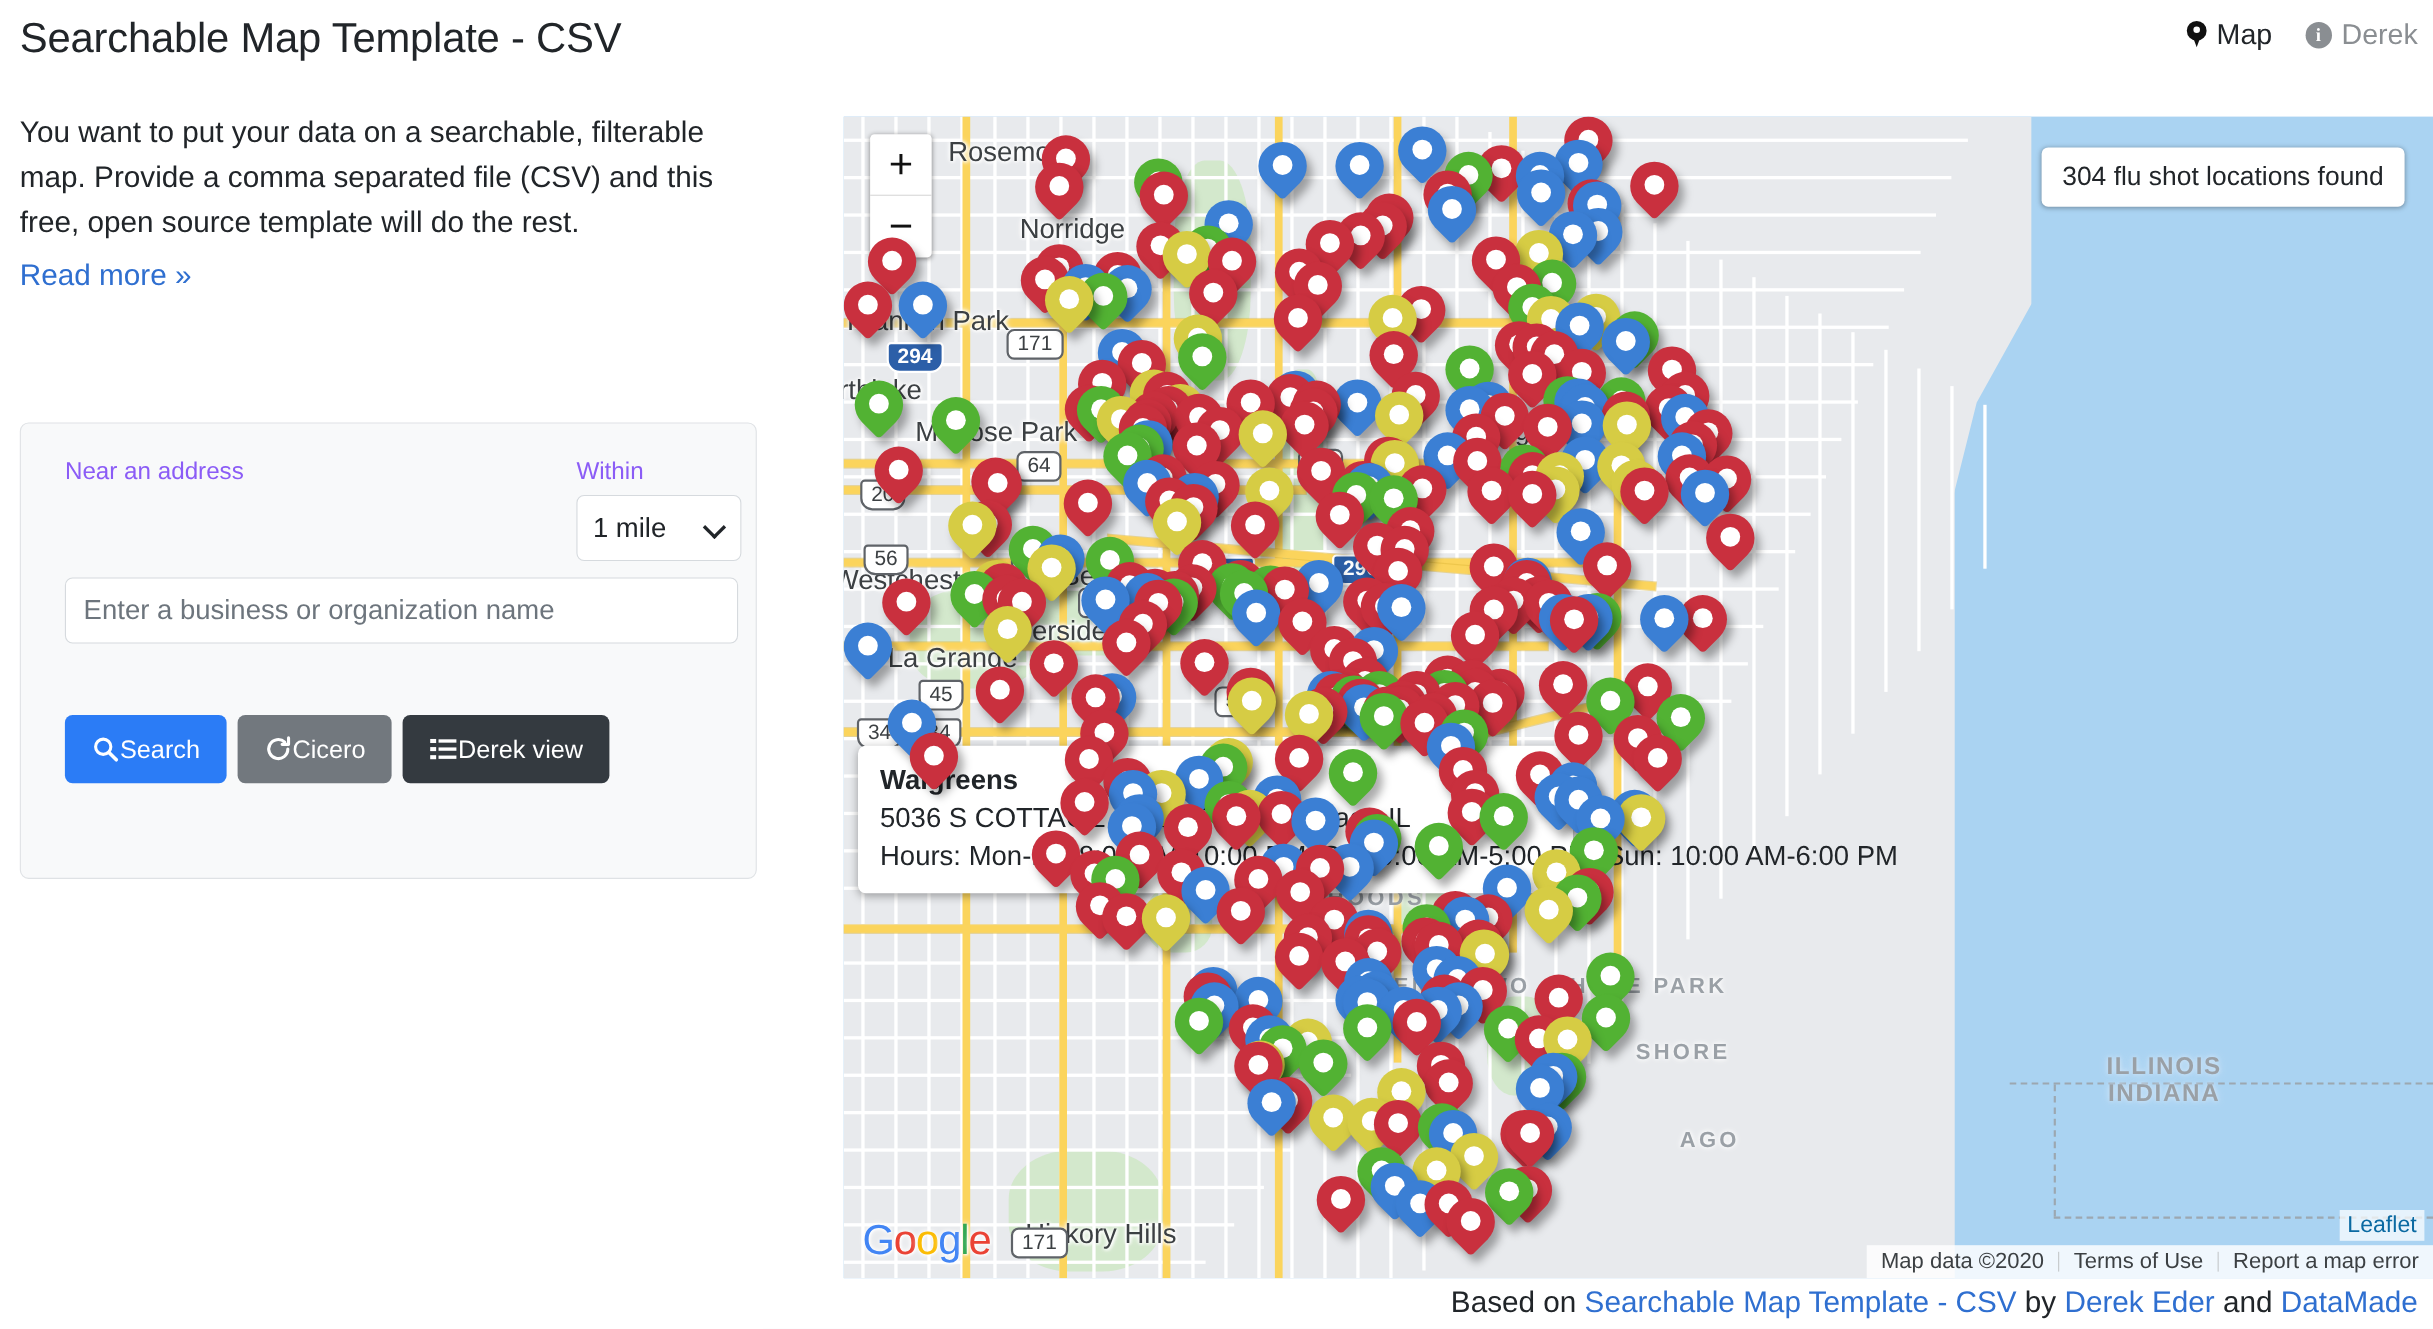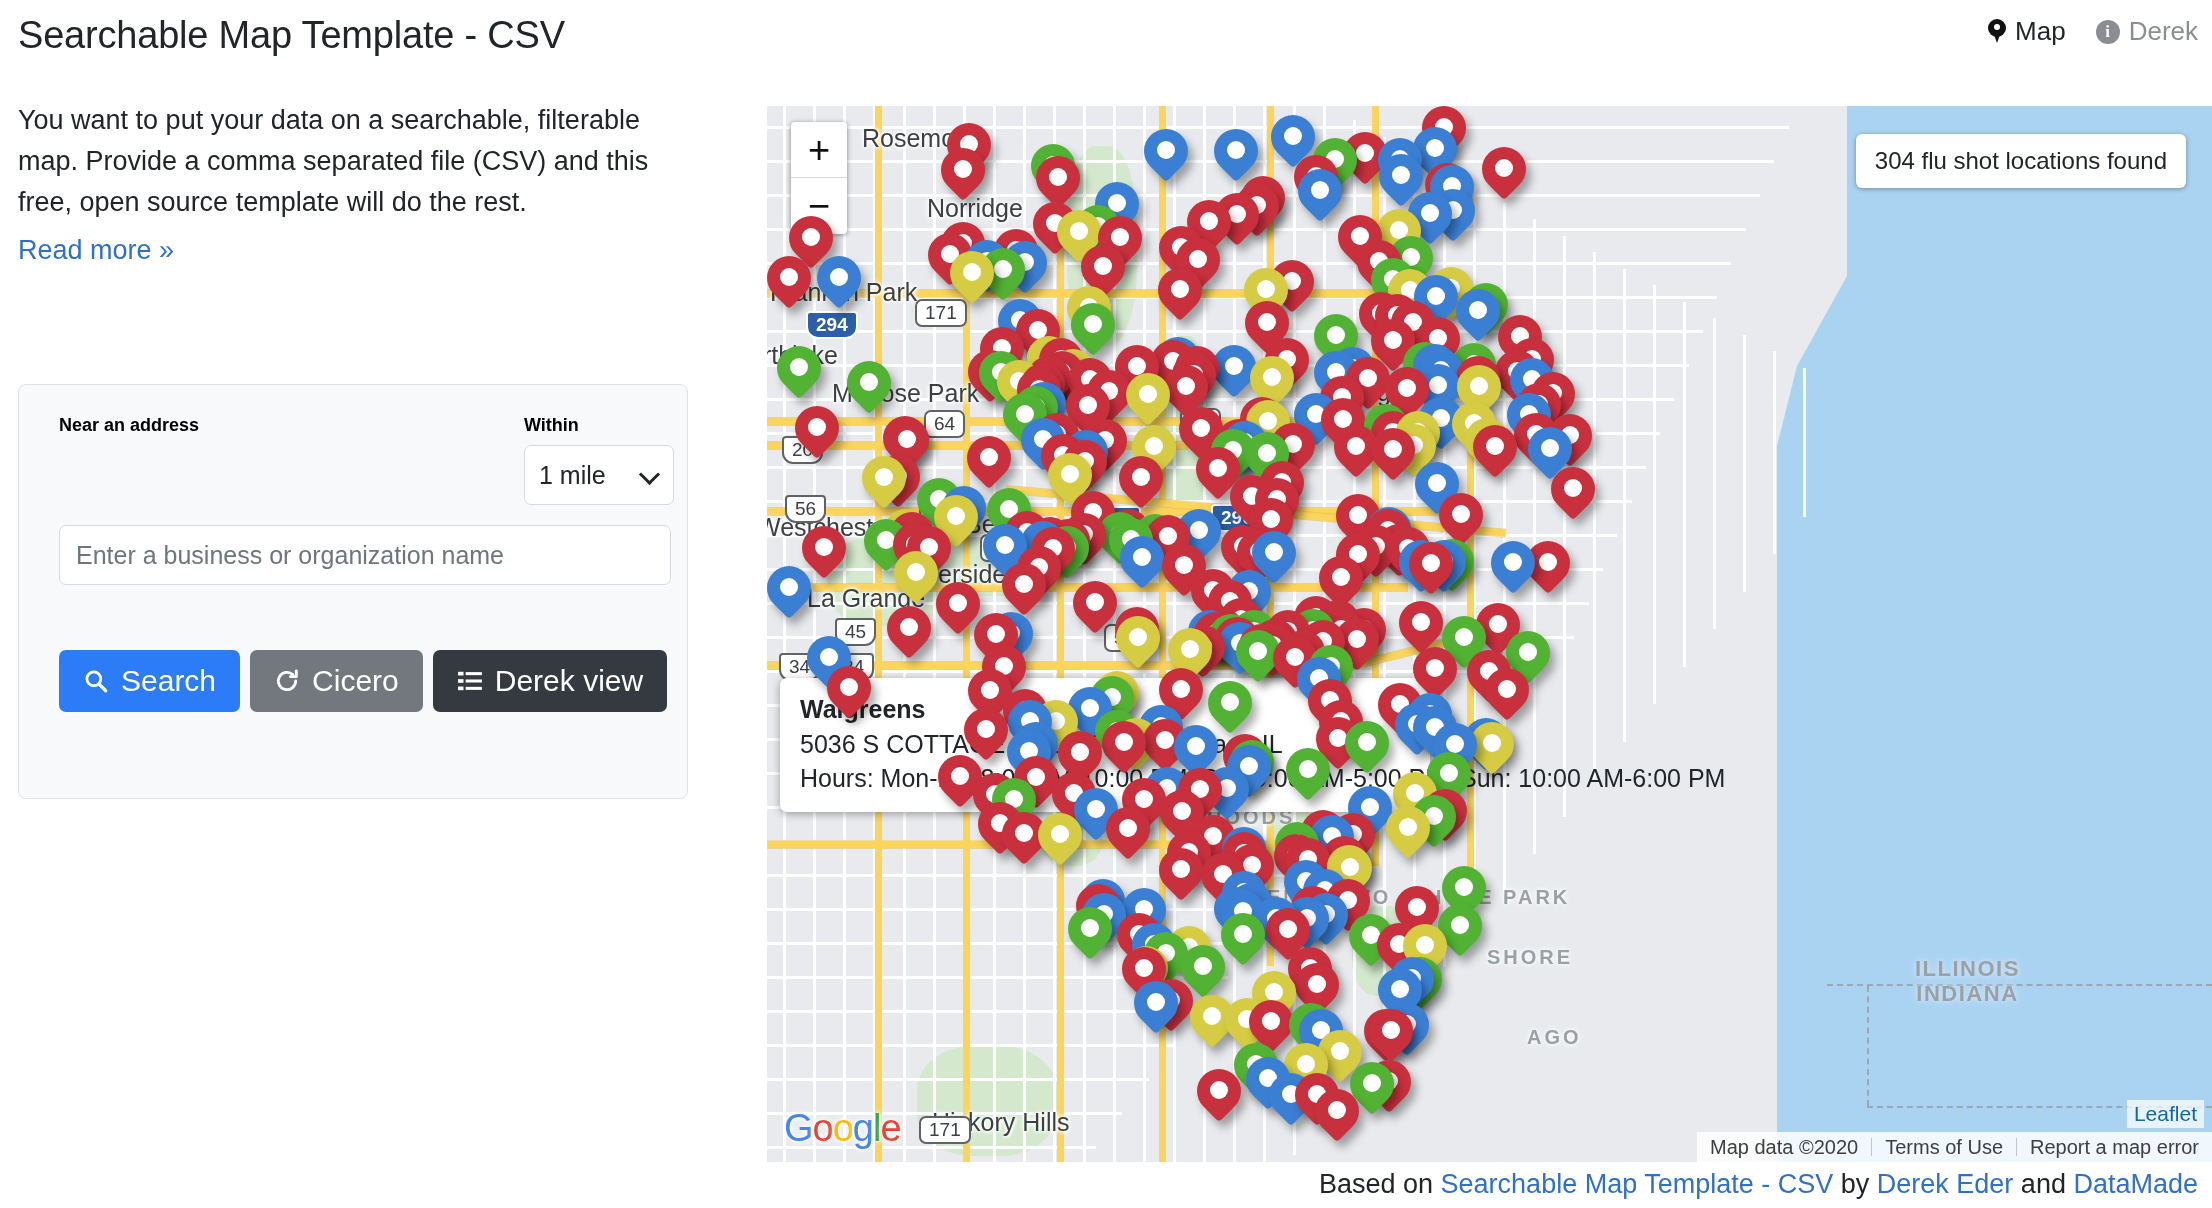--- a/index.html
+++ b/index.html
@@ -65,21 +65,21 @@
     display: inline-block; margin: 12px 0 0 18px;
     font-size: 27px; color: #2f6fd0; text-decoration: none;
   }
   .search-card {
     position: absolute; left: 18px; top: 284px;
     width: 670px; height: 415px;
     background: #f8f9fa; border: 1px solid #dfe2e5; border-radius: 8px;
   }
   .field-row { position: absolute; left: 40px; top: 30px; }
   .lbl {
-    font-size: 18px; color: #000000; display: block; margin-bottom: 9px; font-weight: bold;
+    font-size: 22px; color: #8b5cf6; display: block; margin-bottom: 9px;
   }
   .txtin {
     width: 380px; height: 60px; border: 1px solid #d6dade; border-radius: 7px;
     background: #fff; padding: 0 16px; font-size: 25px; color: #212529;
     font-family: "Liberation Sans", sans-serif; outline: none;
   }
   .txtin::placeholder { color: #6d757d; }
   .within-wrap { position: absolute; left: 505px; top: 30px; }
   .selin {
     width: 150px; height: 60px; border: 1px solid #d6dade; border-radius: 7px;
@@ -93,23 +93,23 @@
     border-right: 3px solid #212529; border-bottom: 3px solid #212529;
     transform: rotate(45deg); pointer-events: none;
   }
   .name-row { position: absolute; left: 40px; top: 140px; }
   .txtin.wide { width: 612px; }
   .btn-row {
     position: absolute; left: 40px; top: 265px;
     display: flex; gap: 10px;
   }
   .btn {
-    display: inline-flex; align-items: center; gap: 12px;
+    display: inline-flex; align-items: center; 
     height: 62px; padding: 0 24px; border: 0; border-radius: 7px;
-    font-size: 30px; color: #fff; cursor: pointer; white-space: nowrap;
+    font-size: 23px; color: #fff; cursor: pointer; white-space: nowrap;
     font-family: "Liberation Sans", sans-serif;
   }
   .btn-search { background: #2b7cf6; }
   .btn-reset  { background: #72787e; }
   .btn-list   { background: #343a40; }
   .ic { width: 26px; height: 26px; flex: 0 0 26px; }
 
   
   .map {
     position: absolute; left: 767px; top: 106px;

